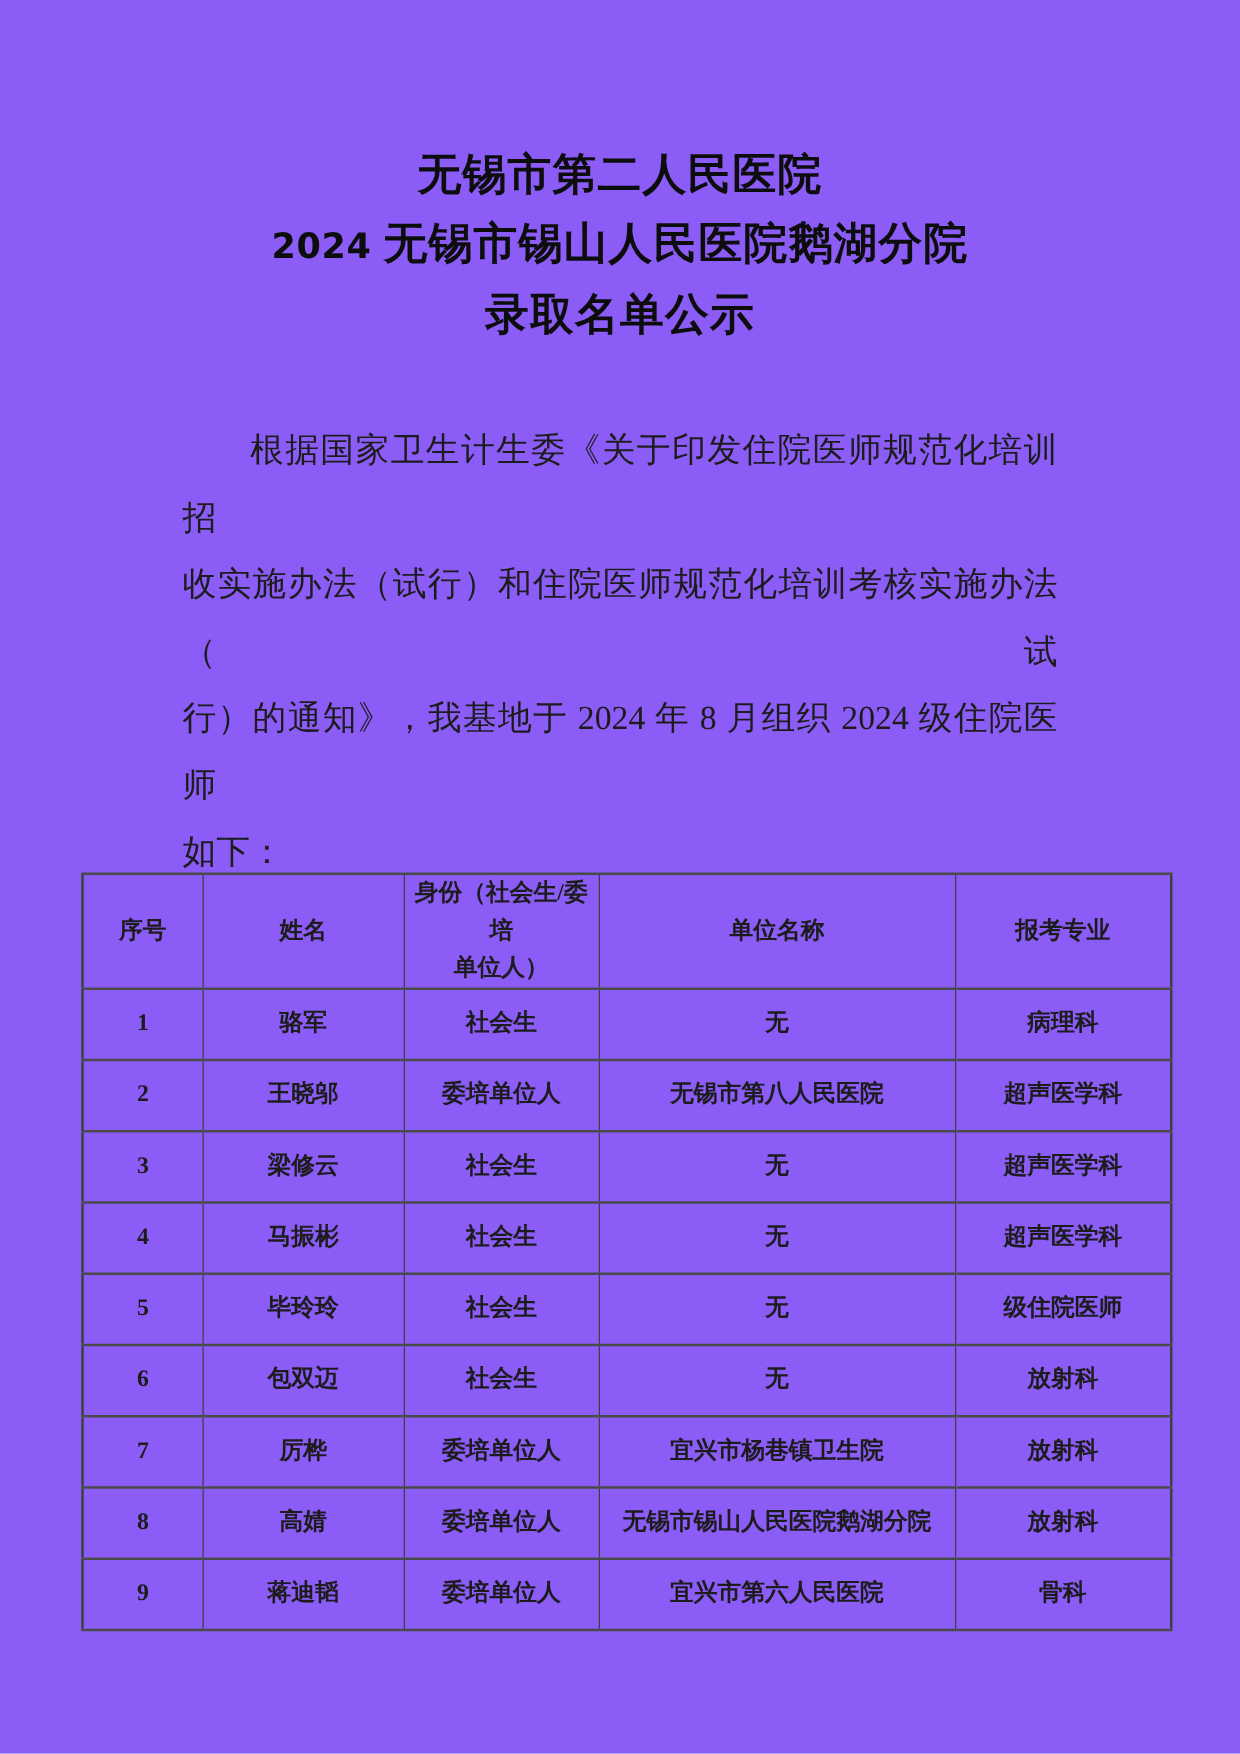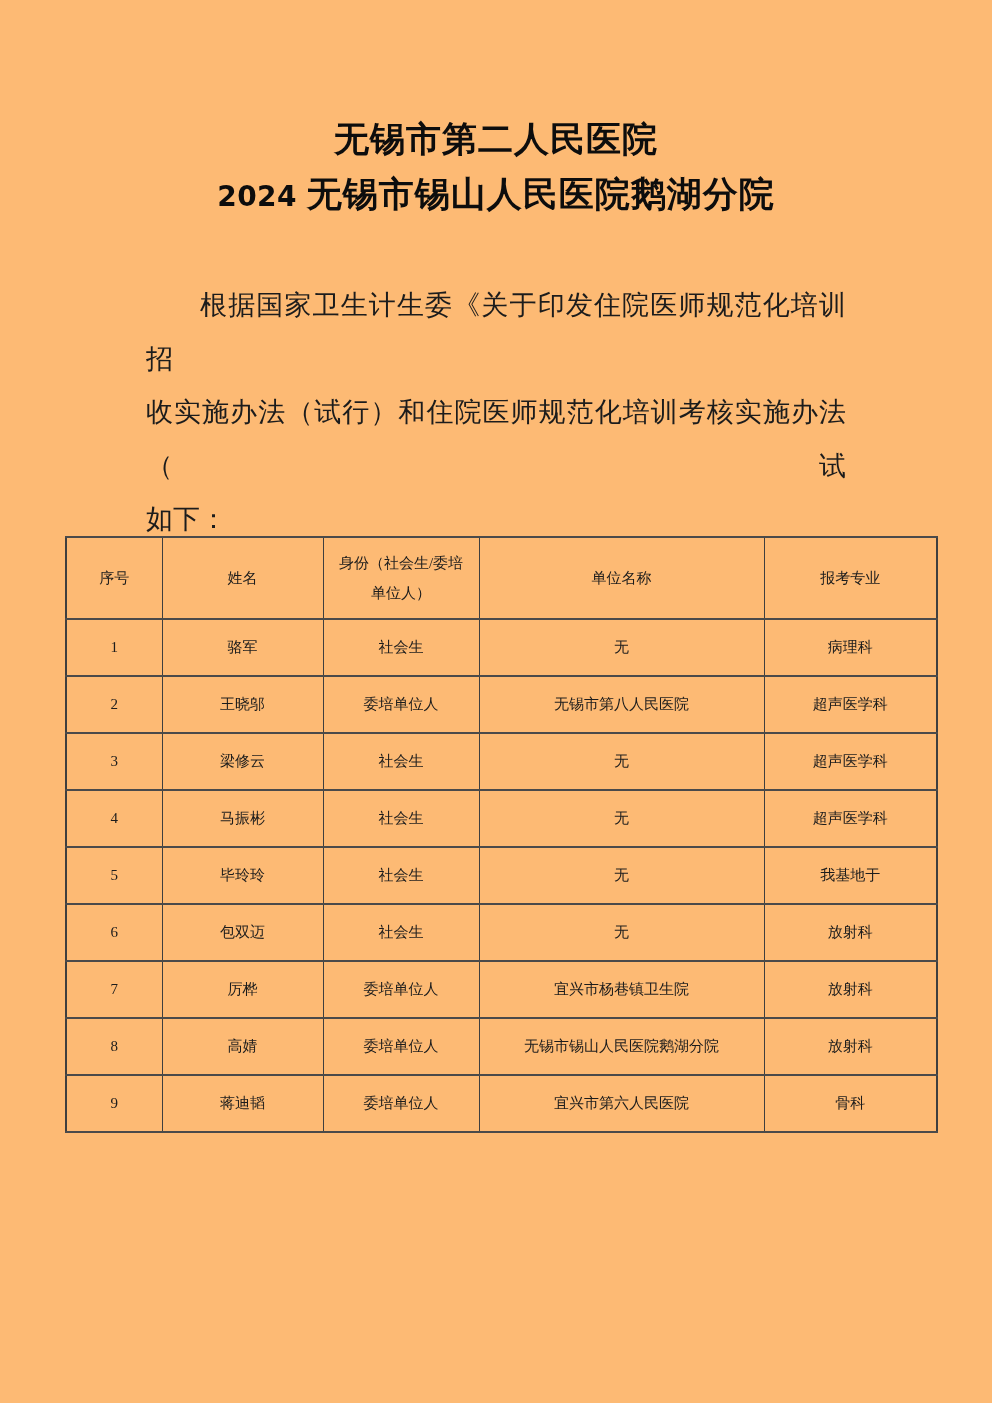--- a/index.html
+++ b/index.html
@@ -11,21 +11,21 @@
     width: 992px;
     height: 1403px;
     overflow: hidden;
     font-family: "Liberation Serif", "DejaVu Serif", serif;
     color: #161616;
   }
   .page {
     position: relative;
     width: 992px;
     height: 1403px;
-    background: #fdba74;
+    background: #8b5cf6;
   }
 
   
   .title-block {
     padding-top: 112px;
     text-align: center;
     font-weight: bold;
   }
   .title-line {
     font-size: 35px;
@@ -70,47 +70,49 @@
     border: 2px solid #3f3f3f;
   }
   table.roster th,
   table.roster td {
     border-top: 2px solid #4a4a4a;
     border-bottom: 2px solid #4a4a4a;
     border-left: 1px solid #3f3f3f;
     border-right: 1px solid #3f3f3f;
     text-align: center;
     vertical-align: middle;
-    font-weight: normal;
-    font-size: 15px;
+    font-weight: bold;
+    font-size: 19px;
     color: #1c1c1c;
     padding: 0 2px;
     line-height: 30px;
   }
   table.roster th { height: 80px; }
   table.roster td { height: 55px; }
   col.c-no    { width: 96px; }
   col.c-name  { width: 161px; }
   col.c-ident { width: 156px; }
   col.c-unit  { width: 285px; }
   col.c-major { width: 173px; }
 </style>
 </head>
 <body>
 
 <div class="page">
 
   <div class="title-block">
     <div class="title-line">无锡市第二人民医院</div>
     <div class="title-line"><span class="title-year">2024</span><span> 无锡市锡山人民医院鹅湖分院</span></div>
+    <div class="title-line">录取名单公示</div>
   </div>
 
   <div class="body-text">
     <div class="body-line first">根据国家卫生计生委《关于印发住院医师规范化培训招</div>
     <div class="body-line">收实施办法（试行）和住院医师规范化培训考核实施办法（试</div>
+    <div class="body-line">行）的通知》，我基地于 2024 年 8 月组织 2024 级住院医师</div>
     <div class="body-line last">如下：</div>
   </div>
 
   <table class="roster">
     <colgroup>
       <col class="c-no">
         <col class="c-name">
         <col class="c-ident">
         <col class="c-unit">
         <col class="c-major">
@@ -154,21 +156,21 @@
       <td>马振彬</td>
       <td>社会生</td>
       <td>无</td>
       <td>超声医学科</td>
     </tr>
         <tr>
       <td>5</td>
       <td>毕玲玲</td>
       <td>社会生</td>
       <td>无</td>
-      <td>我基地于</td>
+      <td>级住院医师</td>
     </tr>
         <tr>
       <td>6</td>
       <td>包双迈</td>
       <td>社会生</td>
       <td>无</td>
       <td>放射科</td>
     </tr>
         <tr>
       <td>7</td>

